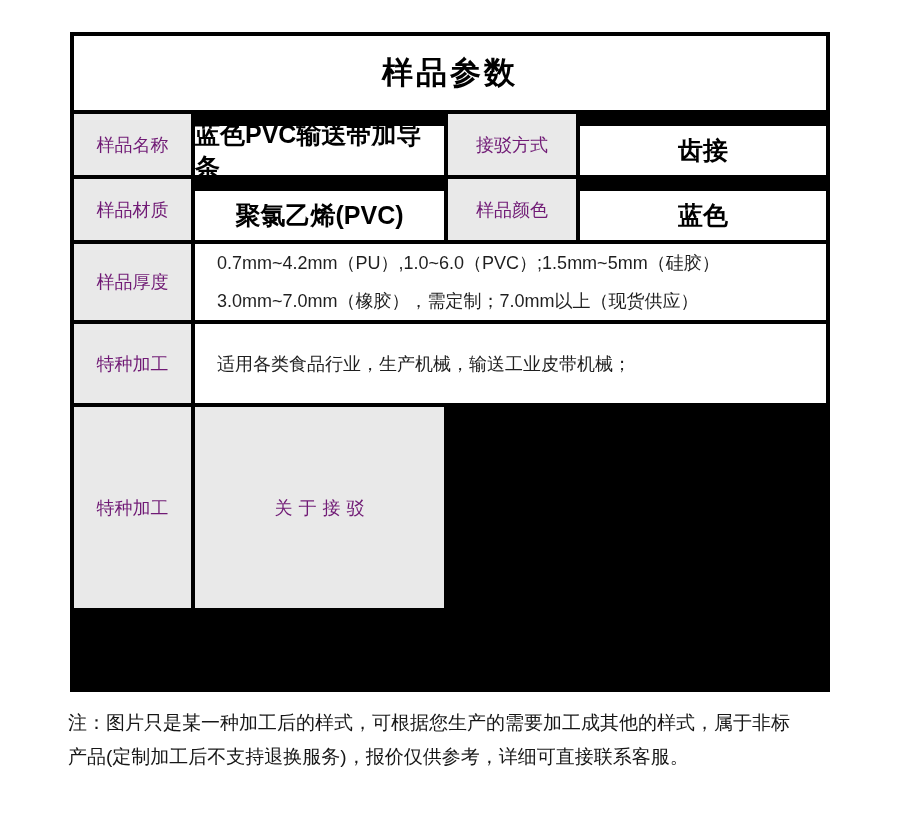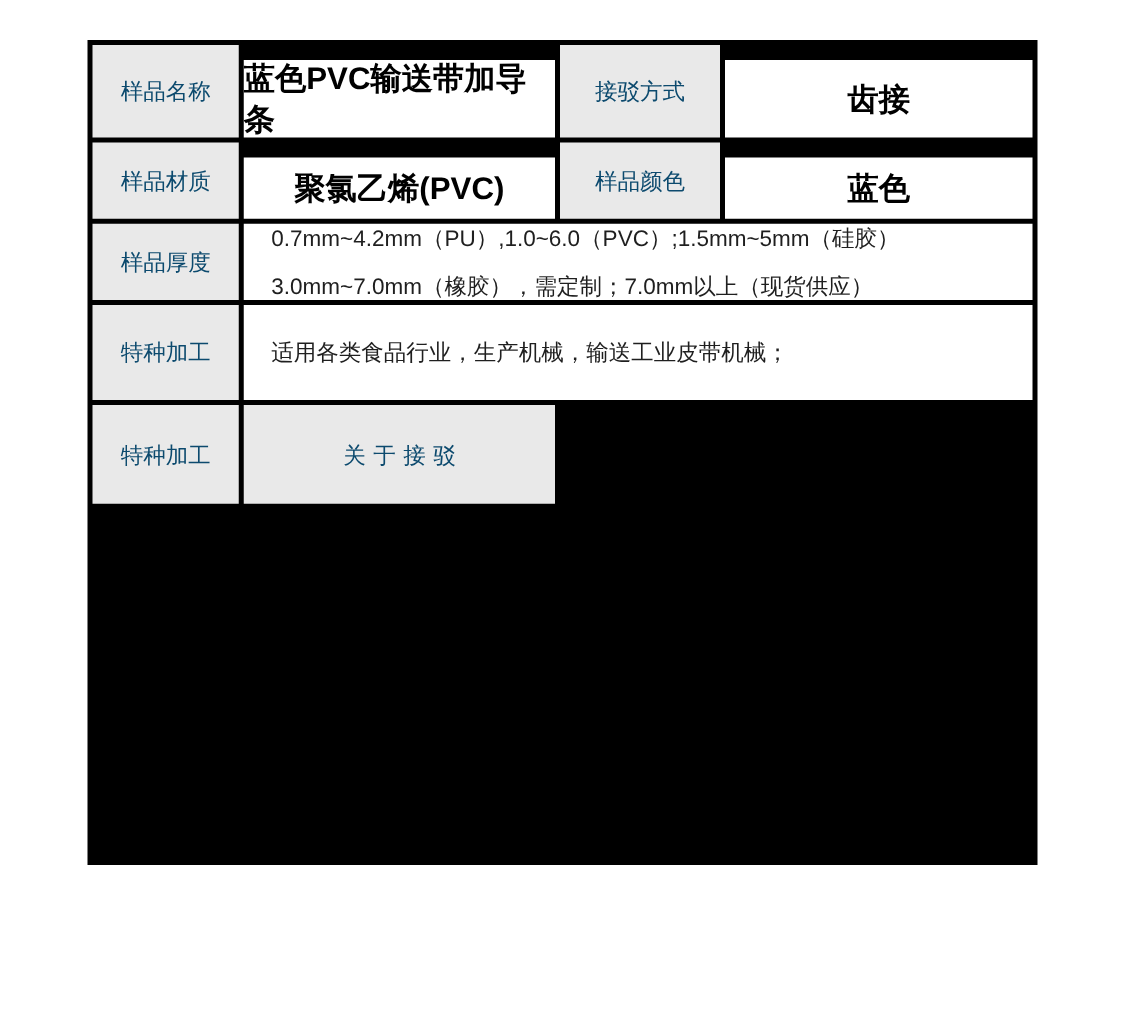--- a/index.html
+++ b/index.html
@@ -37,21 +37,21 @@
     justify-content: center;
     font-size: 31px;
     font-weight: bold;
     letter-spacing: 3px;
     color: #000000;
   }
   .cell.label-cell {
     background: #e9e9e9;
     justify-content: center;
     font-size: 18px;
-    color: #0c4a6e;
+    color: #701a75;
   }
   .cell.label-cell.spaced {
     letter-spacing: 6px;
     padding-left: 6px; 
   }
   .cell.bold-value {
     justify-content: center;
     font-size: 25px;
     font-weight: bold;
     color: #000000;
@@ -78,20 +78,21 @@
     white-space: pre-line;
   }
 </style>
 </head>
 <body>
 
 <div class="page">
 
   <div class="spec-table">
 
+    <div class="cell title-cell">样品参数</div>
 
     <div class="cell label-cell">样品名称</div>
     <div class="cell bold-value">蓝色PVC输送带加导条</div>
     <div class="cell label-cell">接驳方式</div>
     <div class="cell bold-value">齿接</div>
 
     <div class="cell label-cell">样品材质</div>
     <div class="cell bold-value">聚氯乙烯(PVC)</div>
     <div class="cell label-cell">样品颜色</div>
     <div class="cell bold-value">蓝色</div>
@@ -102,14 +103,16 @@
 
     <div class="cell label-cell">特种加工</div>
     <div class="cell text-value">适用各类食品行业，生产机械，输送工业皮带机械；</div>
 
     <div class="cell label-cell">特种加工</div>
 
     <div class="cell label-cell spaced">关于接驳</div>
 
   </div>
 
+  <p class="note">注：图片只是某一种加工后的样式，可根据您生产的需要加工成其他的样式，属于非标
+产品(定制加工后不支持退换服务)，报价仅供参考，详细可直接联系客服。</p>
 
 </div>
 
 </body></html>

